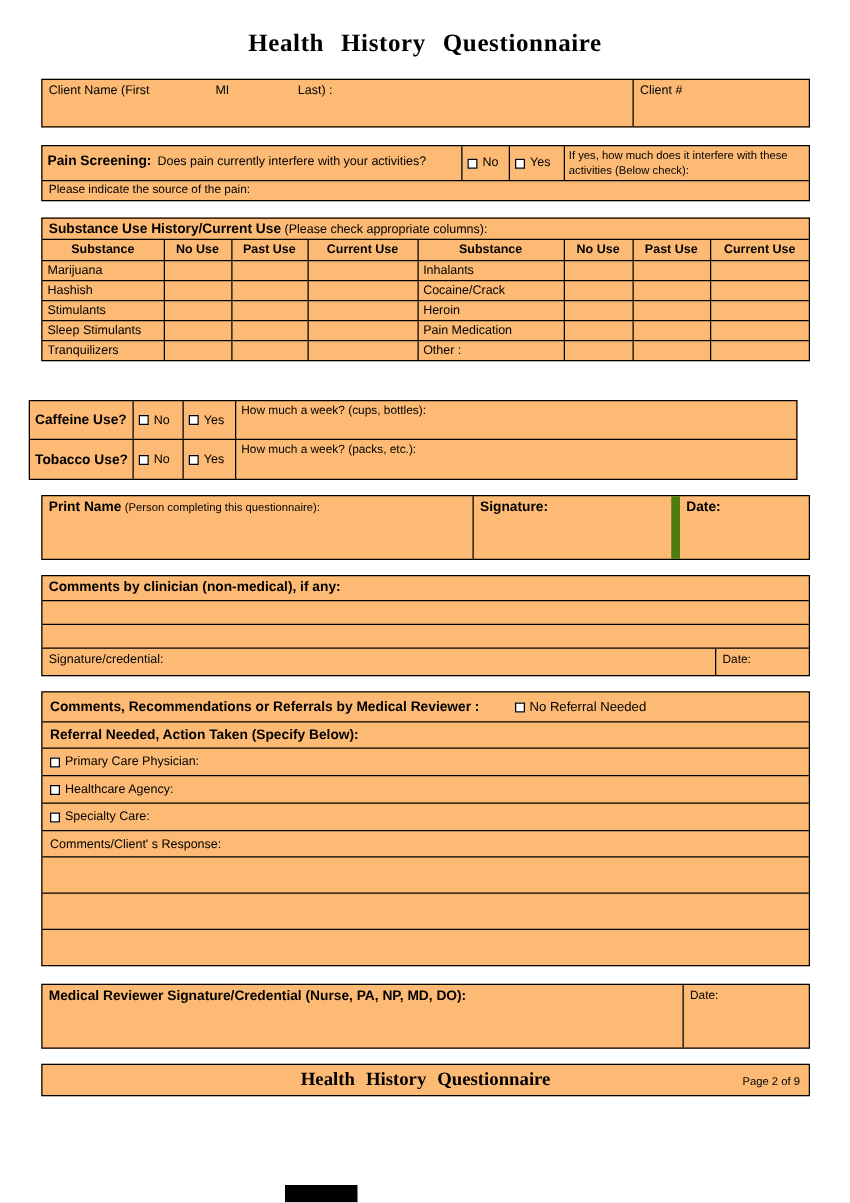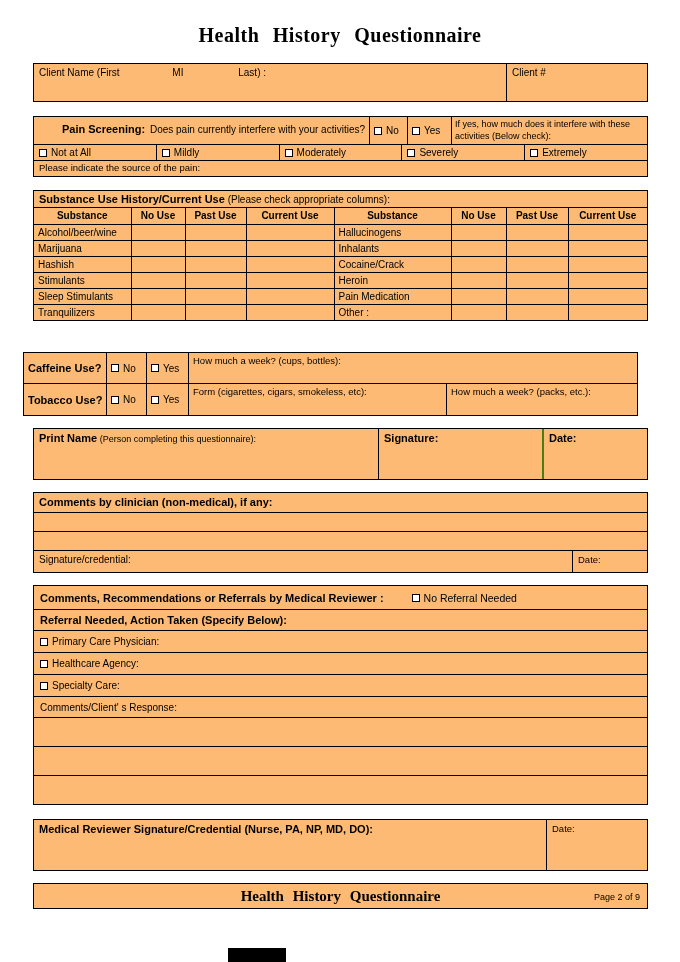--- a/index.html
+++ b/index.html
@@ -21,21 +21,21 @@
   
   .client-box { margin-top:16px; display:flex; height:39px; }
   .client-name { flex:1; border-right:1px solid #000; padding:3px 5px; }
   .client-name .mi  { margin-left:50px; }
   .client-name .last{ margin-left:52px; }
   .client-num { width:140px; padding:3px 5px; }
 
   
   .pain-box { margin-top:14px; }
   .pain-r1 { display:flex; height:28px; border-bottom:1px solid #000; }
-  .pq   { flex:1; padding:6px 4px 0 4px;text-align:right; }
+  .pq   { flex:1; padding:6px 4px 0 4px; }
   .pq .b11 { margin-right:2px; }
   .pno  { width:38px; border-left:1px solid #000; display:flex; align-items:center; padding-left:4px; }
   .pyes { width:44px; border-left:1px solid #000; display:flex; align-items:center; padding-left:4px; }
   .pif  { width:196px; border-left:1px solid #000; font-size:9px; line-height:1.3; padding:2px 3px; }
   .pain-r2 { display:flex; height:16px; border-bottom:1px solid #000; }
   .plevel { flex:1; display:flex; align-items:center; padding-left:5px; border-left:1px solid #000; }
   .plevel:first-child { border-left:none; }
   .pain-r3 { height:15px; font-size:9.5px; padding:1px 5px; }
 
   
@@ -56,21 +56,21 @@
   .ct-row:first-child { border-bottom:1px solid #000; }
   .ct-label { width:82px; display:flex; align-items:center; padding-left:4px; }
   .ct-no  { width:40px; border-left:1px solid #000; display:flex; align-items:center; padding-left:4px; }
   .ct-yes { width:42px; border-left:1px solid #000; display:flex; align-items:center; padding-left:4px; }
   .ct-form{ width:258px; border-left:1px solid #000; padding:2px 4px; font-size:9.5px; }
   .ct-amt { flex:1; border-left:1px solid #000; padding:2px 4px; font-size:9.5px; }
 
   
   .pn-box { margin-top:12px; display:flex; height:52px; }
   .pn-left { width:345px; border-right:1px solid #000; padding:3px 5px; }
-  .pn-sig  { width:165px; border-right:2px solid #4d7c0f; padding:3px 5px; }
+  .pn-sig  { width:165px; border-right:7px solid #4d7c0f; padding:3px 5px; }
   .pn-date { flex:1; padding:3px 5px; }
 
   
   .cl-box { margin-top:12px; }
   .cl-title { height:20px; padding:3px 5px; border-bottom:1px solid #000; }
   .cl-blank { height:19px; border-bottom:1px solid #000; }
   .cl-sigrow { display:flex; height:21px; }
   .cl-sig { flex:1; padding:3px 5px; }
   .cl-date { width:75px; border-left:1px solid #000; padding:3px 5px; font-size:9.5px; }
 
@@ -124,42 +124,20 @@
       </div>
       <div class="pno">
         <span class="cb"></span>
         <span>No</span>
       </div>
       <div class="pyes">
         <span class="cb"></span>
         <span>Yes</span>
       </div>
       <div class="pif">If yes, how much does it interfere with these activities (Below check):</div>
-    </div>
-    <div class="pain-r2">
-      <div class="plevel">
-        <span class="cb"></span>
-        <span>Not at All</span>
-      </div>
-      <div class="plevel">
-        <span class="cb"></span>
-        <span>Mildly</span>
-      </div>
-      <div class="plevel">
-        <span class="cb"></span>
-        <span>Moderately</span>
-      </div>
-      <div class="plevel">
-        <span class="cb"></span>
-        <span>Severely</span>
-      </div>
-      <div class="plevel">
-        <span class="cb"></span>
-        <span>Extremely</span>
-      </div>
     </div>
     <div class="pain-r3">Please indicate the source of the pain:</div>
   </div>
 
   <div class="box sub-box">
     <div class="sub-title">
       <span class="b">Substance Use History/Current Use</span>
       <span>(Please check appropriate columns):</span>
     </div>
     <table class="sub">
@@ -178,30 +156,20 @@
         <td>Substance</td>
         <td>No Use</td>
         <td>Past Use</td>
         <td>Current Use</td>
         <td>Substance</td>
         <td>No Use</td>
         <td>Past Use</td>
         <td>Current Use</td>
       </tr>
       <tr>
-        <td class="name">Alcohol/beer/wine</td>
-        <td></td>
-        <td></td>
-        <td></td>
-        <td class="name">Hallucinogens</td>
-        <td></td>
-        <td></td>
-        <td></td>
-      </tr>
-      <tr>
         <td class="name">Marijuana</td>
         <td></td>
         <td></td>
         <td></td>
         <td class="name">Inhalants</td>
         <td></td>
         <td></td>
         <td></td>
       </tr>
       <tr>
@@ -264,21 +232,20 @@
     <div class="ct-row">
       <div class="ct-label b11">Tobacco Use?</div>
       <div class="ct-no">
         <span class="cb"></span>
         <span>No</span>
       </div>
       <div class="ct-yes">
         <span class="cb"></span>
         <span>Yes</span>
       </div>
-      <div class="ct-form">Form (cigarettes, cigars, smokeless, etc):</div>
       <div class="ct-amt">How much a week? (packs, etc.):</div>
     </div>
   </div>
 
   <div class="box pn-box">
     <div class="pn-left">
       <span class="b11">Print Name</span>
       <span class="sm">(Person completing this questionnaire):</span>
     </div>
     <div class="pn-sig">

